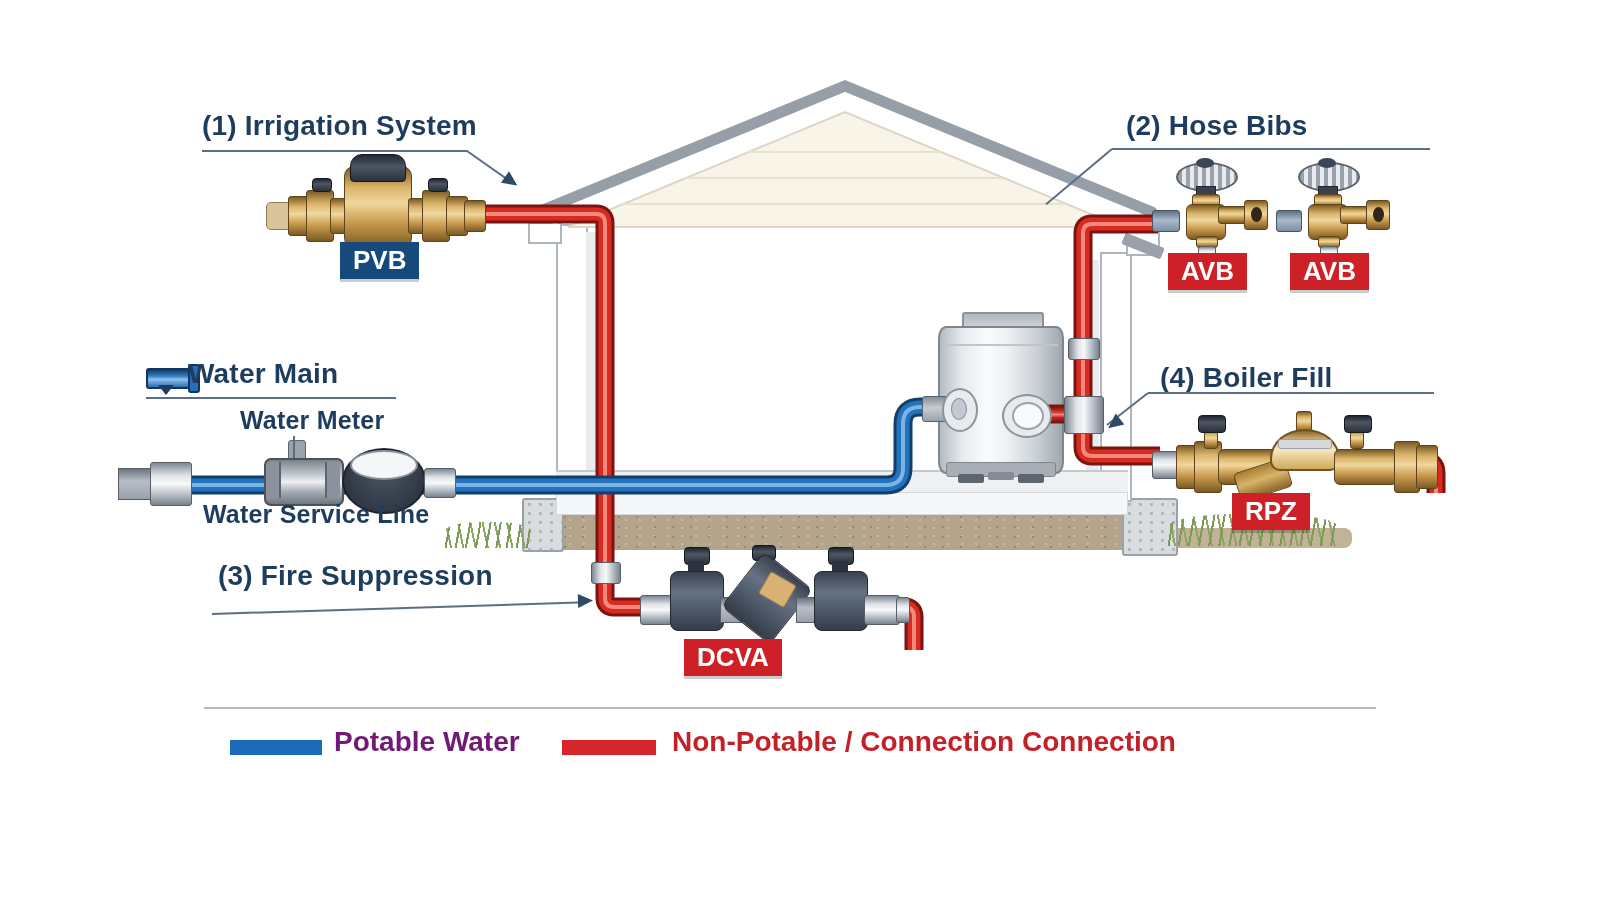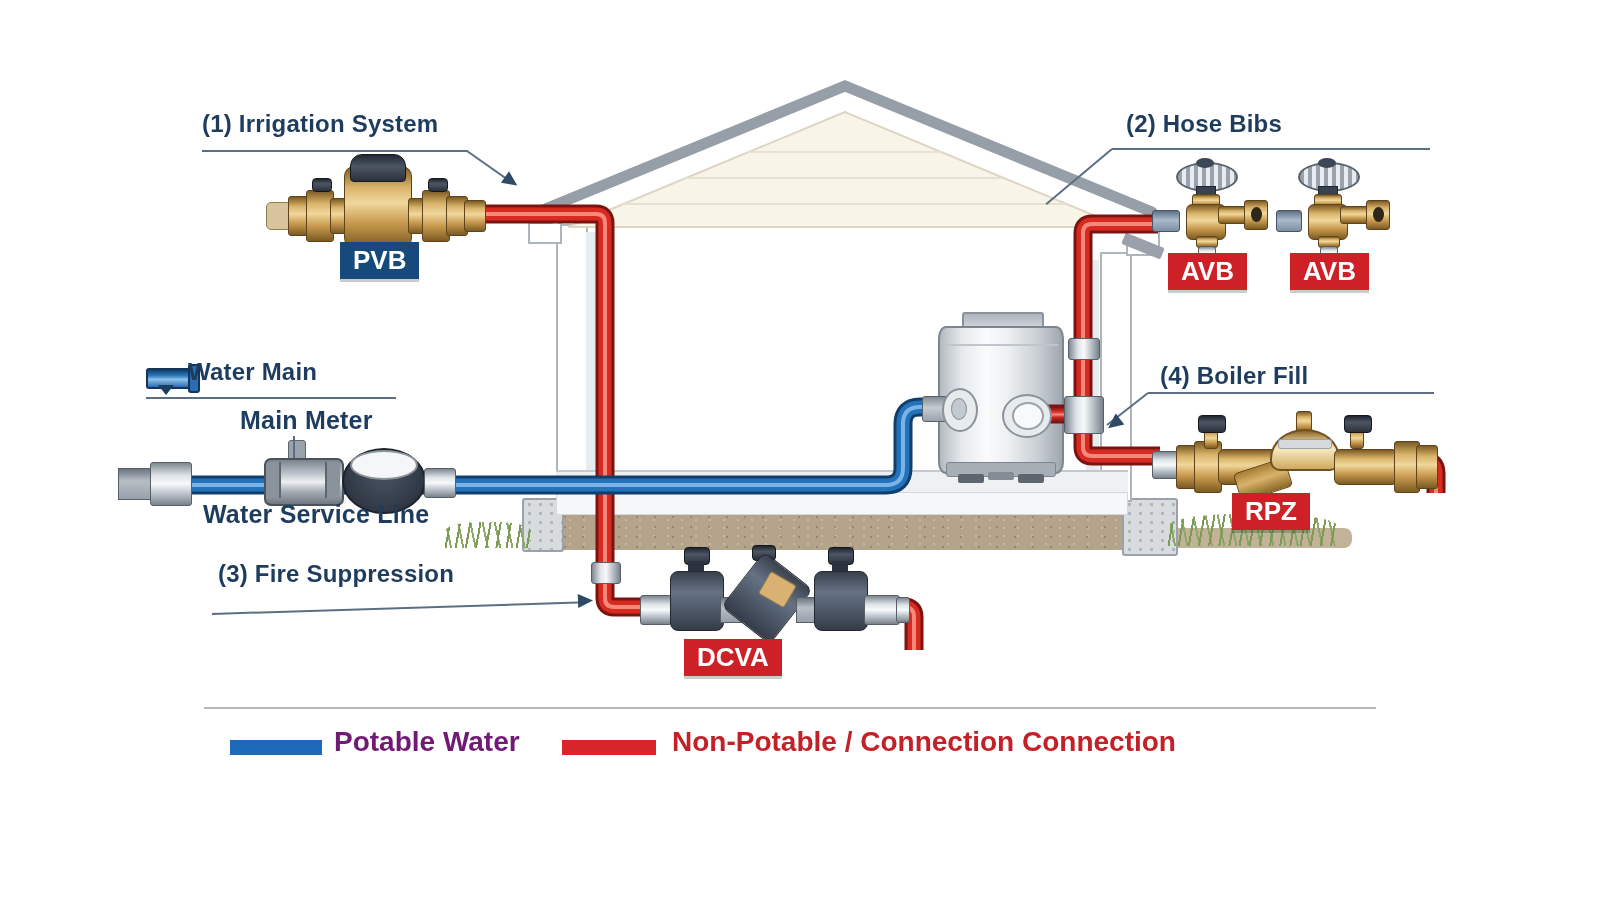--- a/index.html
+++ b/index.html
@@ -2,21 +2,21 @@
 <html><head>
 <meta charset="utf-8">
 <style>
   html,body { margin:0; padding:0; background:#ffffff; }
   #canvas {
     position:relative; width:1600px; height:900px; overflow:hidden;
     background:#ffffff; font-family:"Liberation Sans", sans-serif;
   }
   .abs { position:absolute; }
   
-  .callout { color:#1e3c5e; font-weight:bold; font-size:24px; letter-spacing:0.2px; white-space:nowrap; }
+  .callout { color:#1e3c5e; font-weight:bold; font-size:28px; letter-spacing:0.2px; white-space:nowrap; }
   .callout.sm { font-size:25px; }
   .lead-line { background:#5c6e83; height:2px; transform-origin:left center; }
   .arrowhead { width:0; height:0; border-top:7px solid transparent; border-bottom:7px solid transparent;
                border-left:15px solid #2e4a66; transform-origin:left center; }
   .tag { color:#ffffff; font-weight:bold; font-size:26px; padding:3px 13px; white-space:nowrap;
          box-shadow:0 3px 0 rgba(0,0,0,0.20); }
   .tag.blue { background:#164a7d; }
   .tag.red  { background:#cd2127; }
   
   .brass  { background:linear-gradient(to bottom,#7c5a22,#d9b36a 25%,#f0d79c 45%,#c89a4e 70%,#7c5a22);
@@ -251,21 +251,21 @@
   <div class="abs arrowhead" style="left:1120px; top:412px; transform:rotate(142deg); z-index:35;"></div>
 
   <div class="abs" style="left:146px; top:364px; width:52px; height:30px; z-index:35;">
     <div class="abs" style="left:0; top:4px; width:42px; height:17px; background:linear-gradient(to bottom,#123e6c,#2e7cc0 35%,#8fc1e8 55%,#2a6db5); border:2px solid #12355c; border-radius:3px;"></div>
     <div class="abs" style="left:42px; top:0; width:8px; height:25px; background:#2a6db5; border:2px solid #12355c; border-radius:3px;"></div>
     <div class="abs" style="left:12px; top:21px; width:0; height:0; border-left:8px solid transparent; border-right:8px solid transparent; border-top:10px solid #1e3c5e;"></div>
   </div>
   <div class="abs callout" style="left:188px; top:358px; z-index:35;">Water Main</div>
   <div class="abs lead-line" style="left:146px; top:397px; width:250px; z-index:35;"></div>
 
-  <div class="abs callout sm" style="left:240px; top:406px; z-index:35;">Main Meter</div>
+  <div class="abs callout sm" style="left:240px; top:406px; z-index:35;">Water Meter</div>
   <div class="abs" style="left:293px; top:436px; width:2px; height:22px; background:#5c6e83; z-index:35;"></div>
 
   <div class="abs callout sm" style="left:203px; top:500px; z-index:35;text-align:right;">Water Service Line</div>
 
   <div class="abs tag blue" style="left:340px; top:242px; z-index:36;">PVB</div>
   <div class="abs tag red" style="left:1168px; top:253px; z-index:36;">AVB</div>
   <div class="abs tag red" style="left:1290px; top:253px; z-index:36;">AVB</div>
   <div class="abs tag red" style="left:684px; top:639px; z-index:36;">DCVA</div>
   <div class="abs tag red" style="left:1232px; top:493px; z-index:36;">RPZ</div>
 

